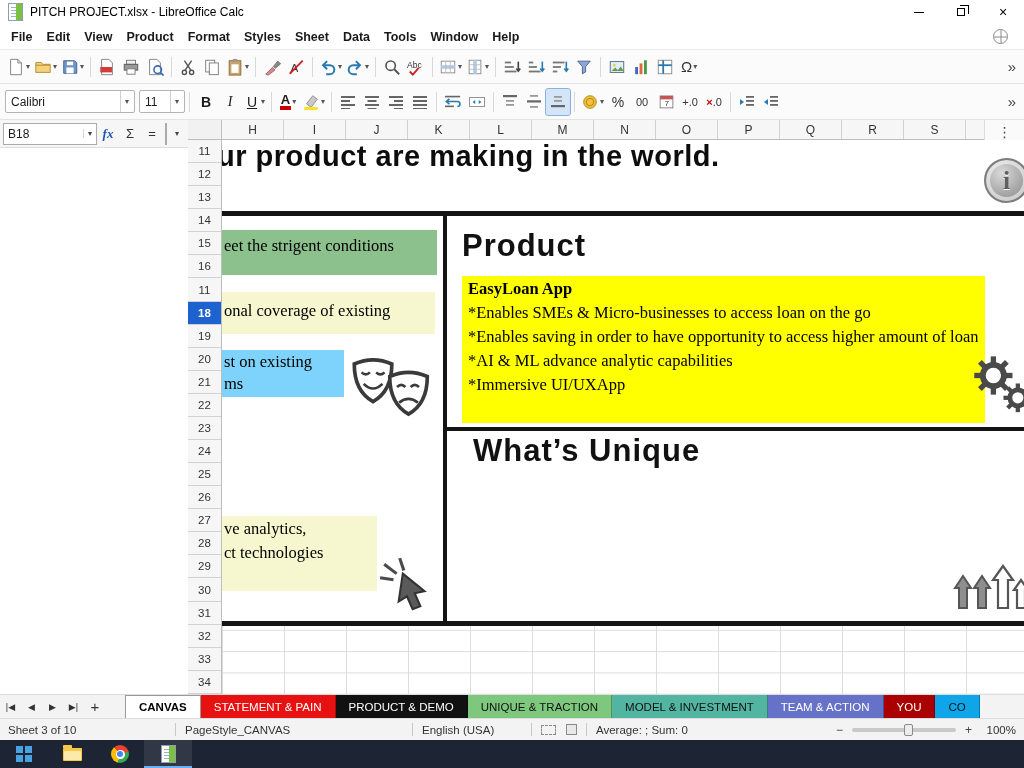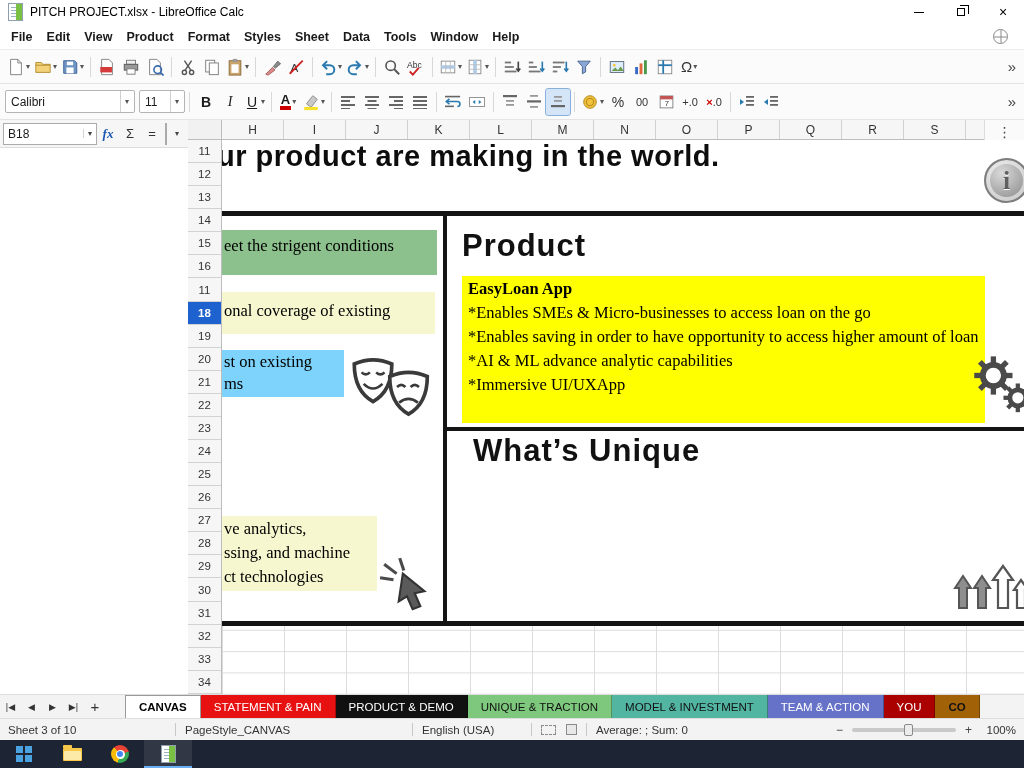--- a/index.html
+++ b/index.html
@@ -629,21 +629,20 @@
                     <path d="M13 17 q4 4 8 0"></path>
                       <path d="M27 17 q4 4 8 0"></path>
                       <path d="M15 28 q9 9 18 0"></path>
                     <path d="M47 31 q4 -4 8 0"></path>
                       <path d="M60 31 q4 -4 8 0"></path>
                       <path d="M49 46 q9 -7 18 0"></path>
                   </g>
                 </svg>
                 <div class="note note-tech" style="background: rgb(247, 247, 207); margin-top: 23px;">
                     <div>ve analytics,</div>
-                    <div>ssing, and machine</div>
                     <div>ct technologies</div>
                   </div>
                 <svg class="click" width="62" height="58" viewBox="0 0 60 56">
                   <g stroke="#4a4a4a" stroke-width="3">
                     <line x1="6" y1="8" x2="18" y2="17"></line>
                       <line x1="21" y1="2" x2="25" y2="14"></line>
                       <line x1="2" y1="21" x2="15" y2="23"></line>
                   </g>
                   <path d="M24 17 L45 34 L35.5 36 L41 48.5 L33.5 51.5 L28 39 L20 44 Z" fill="#5a5a5a" stroke="#333" stroke-width="2"></path>
                 </svg>
@@ -756,21 +755,21 @@
     <div class="tabnav">▶|</div>
     <div class="tabadd">+</div>
     <div class="tabs">
         <div class="sheettab active" style="background: rgb(255, 255, 255); color: rgb(0, 0, 0); margin-left: 14px;">CANVAS</div>
         <div class="sheettab" style="background: rgb(232, 17, 17); color: rgb(255, 255, 255);">STATEMENT &amp; PAIN</div>
         <div class="sheettab" style="background: rgb(17, 17, 17); color: rgb(255, 255, 255);">PRODUCT &amp; DEMO</div>
         <div class="sheettab" style="background: rgb(125, 200, 125); color: rgb(17, 17, 17);">UNIQUE &amp; TRACTION</div>
         <div class="sheettab" style="background: rgb(82, 181, 162); color: rgb(17, 17, 17);">MODEL &amp; INVESTMENT</div>
         <div class="sheettab" style="background: rgb(102, 114, 200); color: rgb(255, 255, 255);">TEAM &amp; ACTION</div>
         <div class="sheettab" style="background: rgb(170, 0, 0); color: rgb(255, 255, 255);">YOU</div>
-        <div class="sheettab" style="background: #a16207; color: rgb(17, 17, 17); font-weight: bold;">CO</div>
+        <div class="sheettab" style="background: #0ea5e9; color: rgb(17, 17, 17);">CO</div>
       </div>
   </div>
 
   <div class="statusbar">
     <span class="st-sheet">Sheet 3 of 10</span>
     <div class="ssep"></div>
     <span class="st-style">PageStyle_CANVAS</span>
     <div class="ssep"></div>
     <span class="st-lang">English (USA)</span>
     <div class="ssep"></div>

